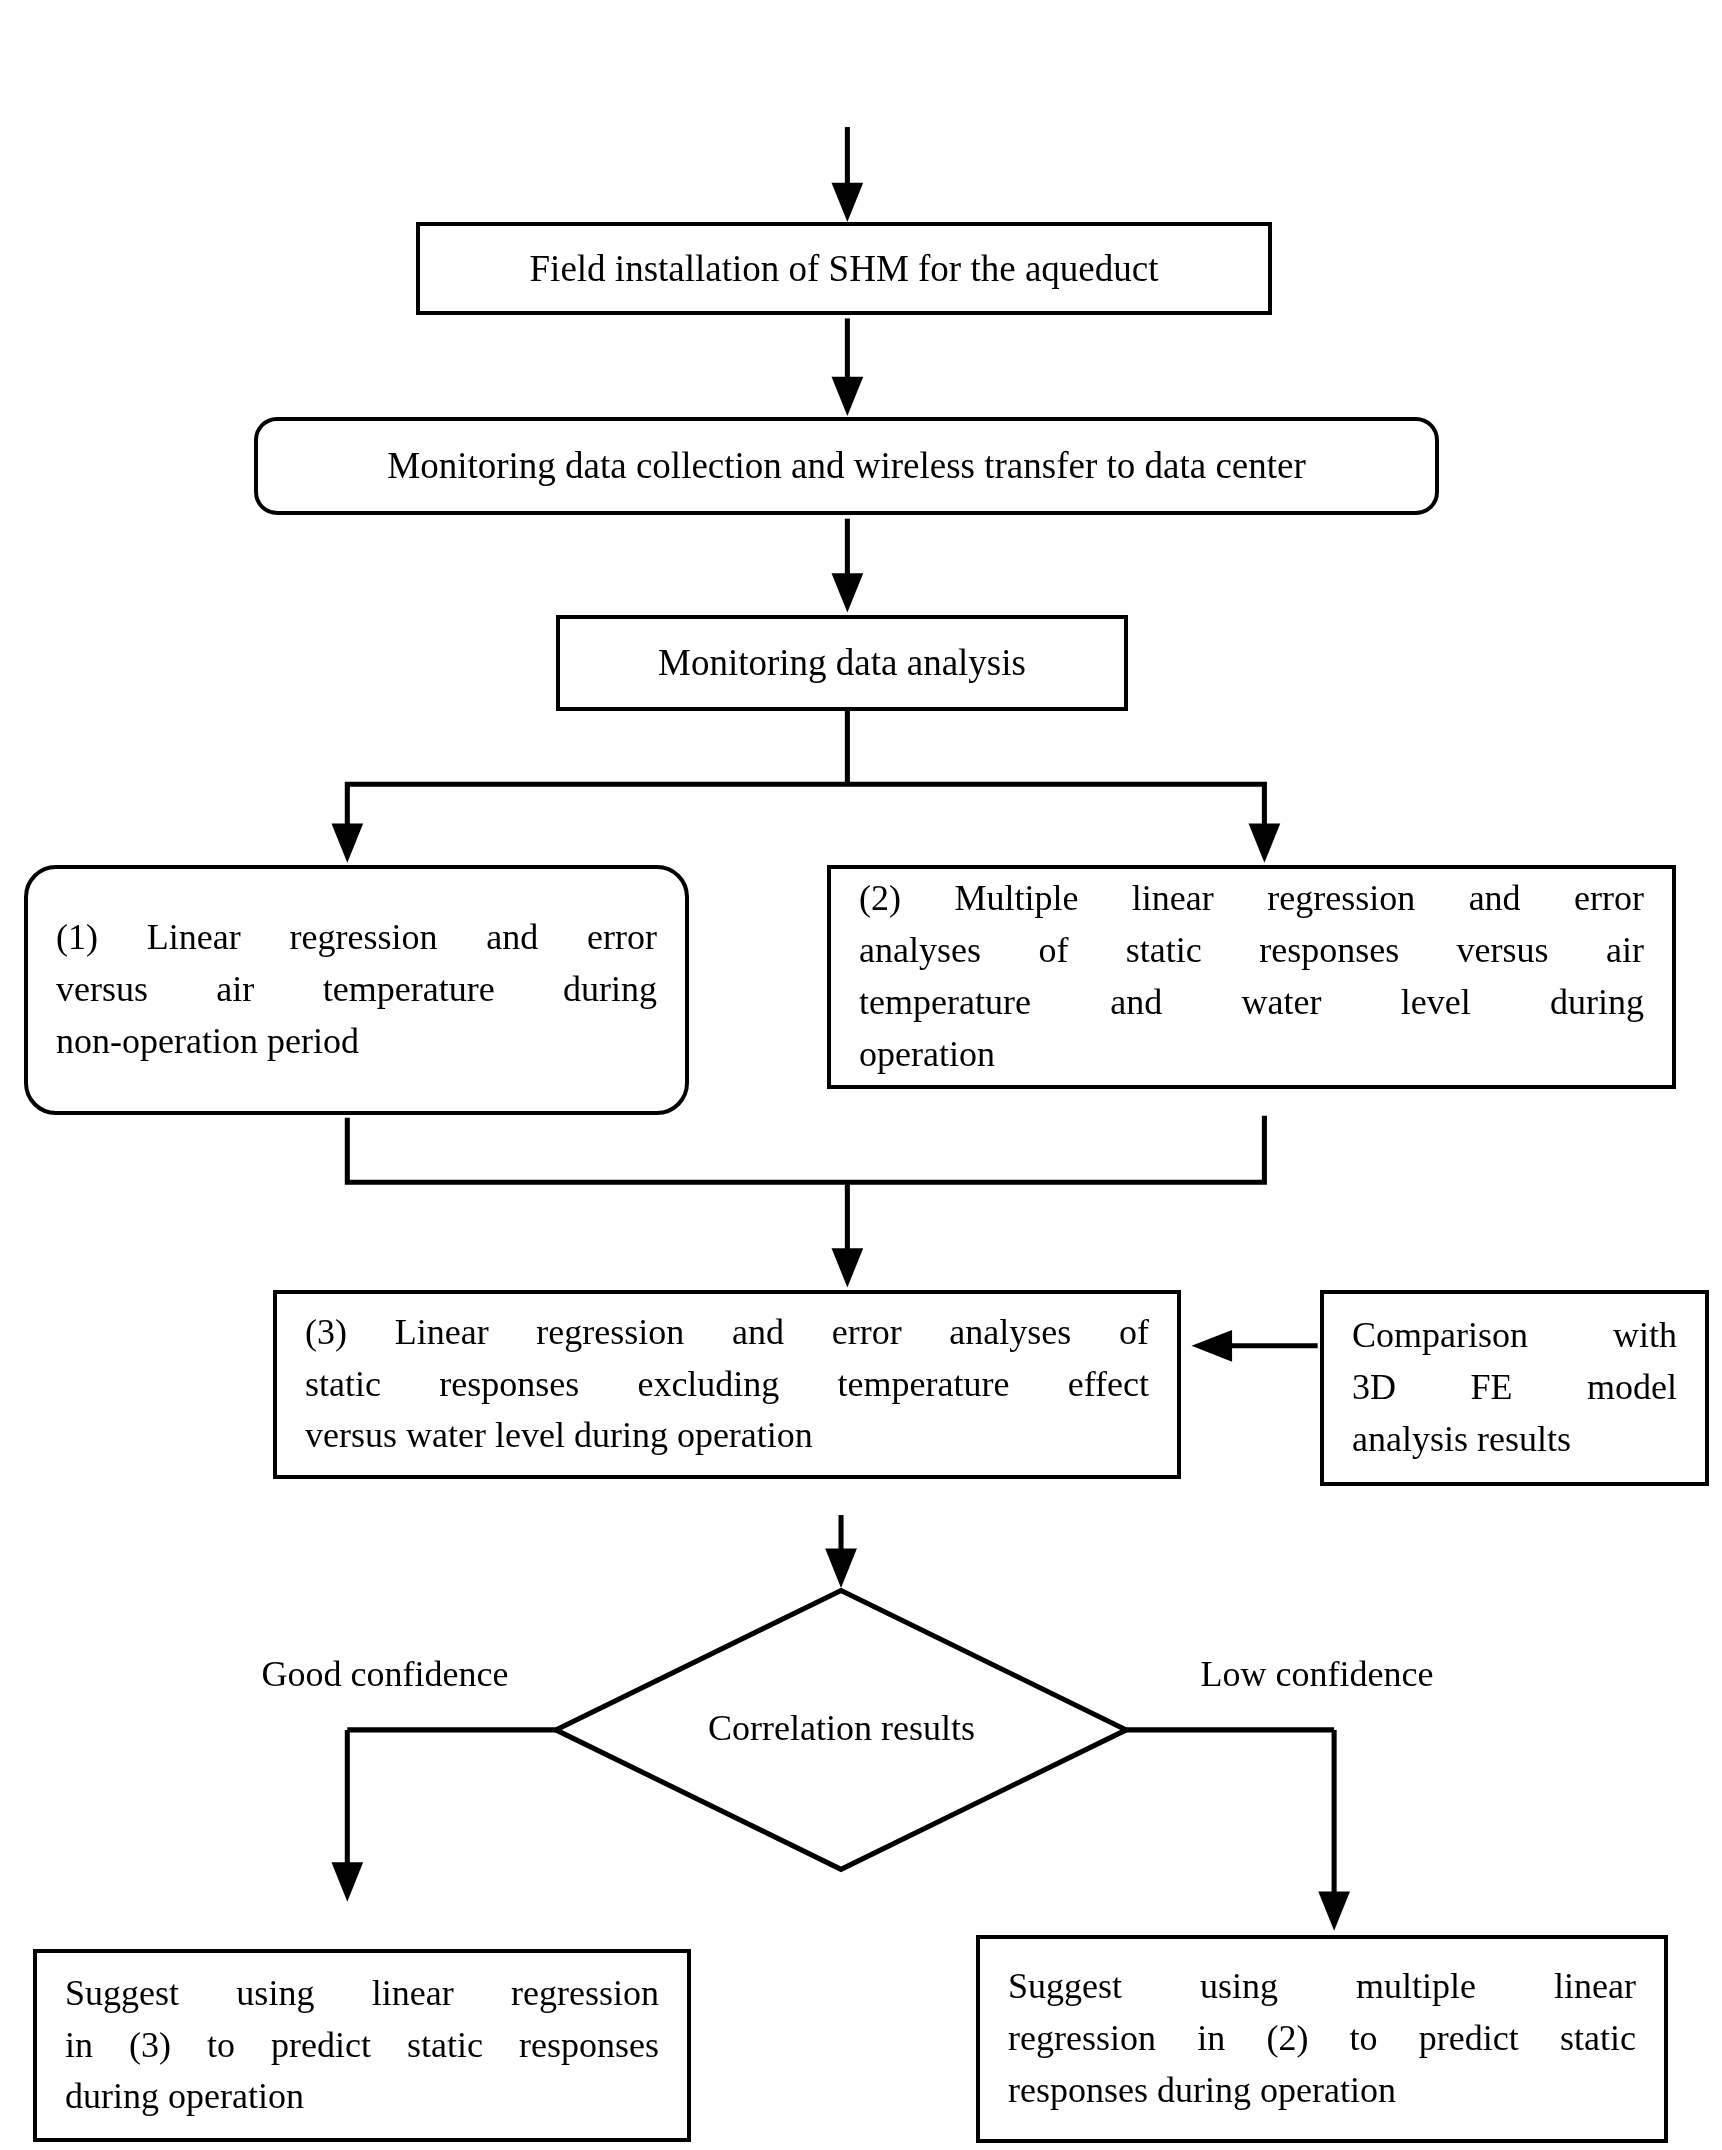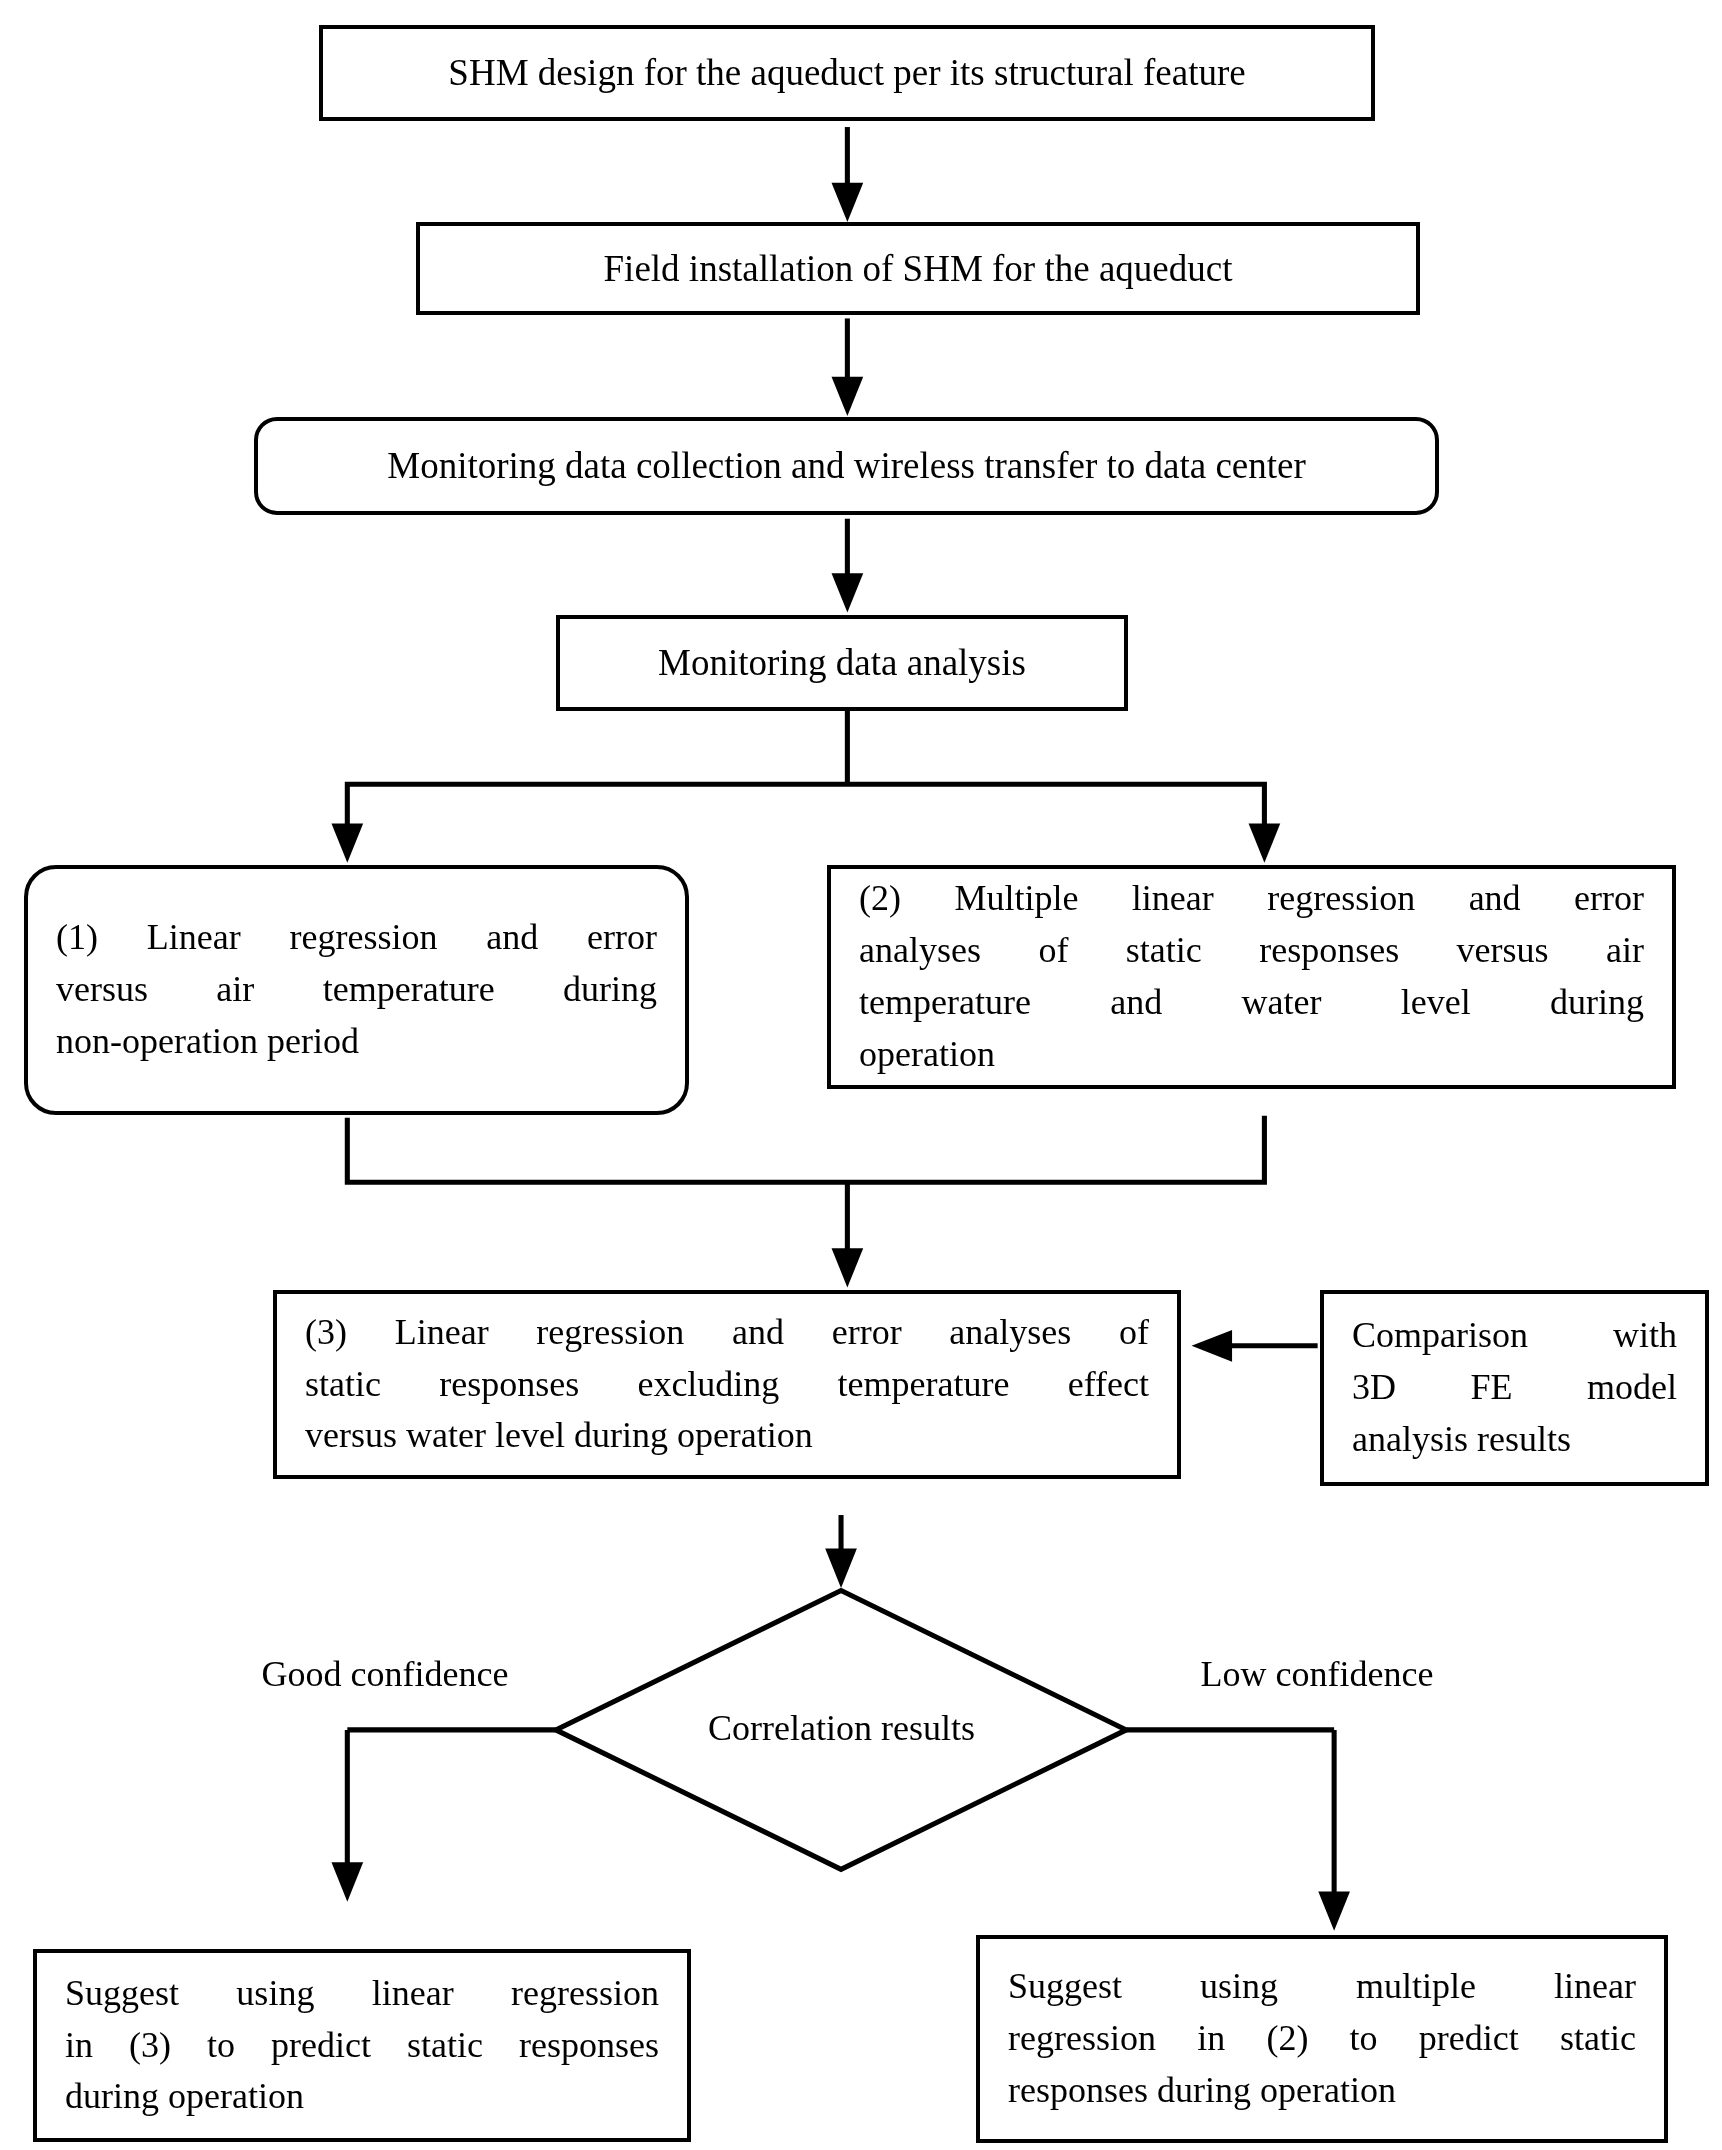--- a/index.html
+++ b/index.html
@@ -61,25 +61,22 @@
       <polygon points="1995,1361 1970,1299 2020,1299"></polygon>
       <polygon points="1337,2031 1312,1969 1362,1969"></polygon>
       <polygon points="1880,2123 1944,2098 1944,2148"></polygon>
       <polygon points="1327,2505 1302,2443 1352,2443"></polygon>
       <polygon points="548,3000 523,2938 573,2938"></polygon>
       <polygon points="2105,3046 2080,2984 2130,2984"></polygon>
     </g>
     <polygon points="1327,2509 1777,2729 1327,2949 877,2729" fill="#ffffff" stroke="#000000" stroke-width="8"></polygon>
   </svg>
 
-  <div class="node center" style="left:319px; top:25px; width:1056px; height:96px;">
-    <span>SHM design for the aqueduct per its structural feature</span>
-  </div>
 
-  <div class="node center" style="left:416px; top:222px; width:1004px; height:93px;">
+  <div class="node center" style="left:416px; top:222px; width:856px; height:93px;">
     <span>Field installation of SHM for the aqueduct</span>
   </div>
 
   <div class="node center" style="left:254px; top:417px; width:1185px; height:98px;border-radius:23px;">
     <span>Monitoring data collection and wireless transfer to data center</span>
   </div>
 
   <div class="node center" style="left:556px; top:615px; width:572px; height:96px;">
     <span>Monitoring data analysis</span>
   </div>

